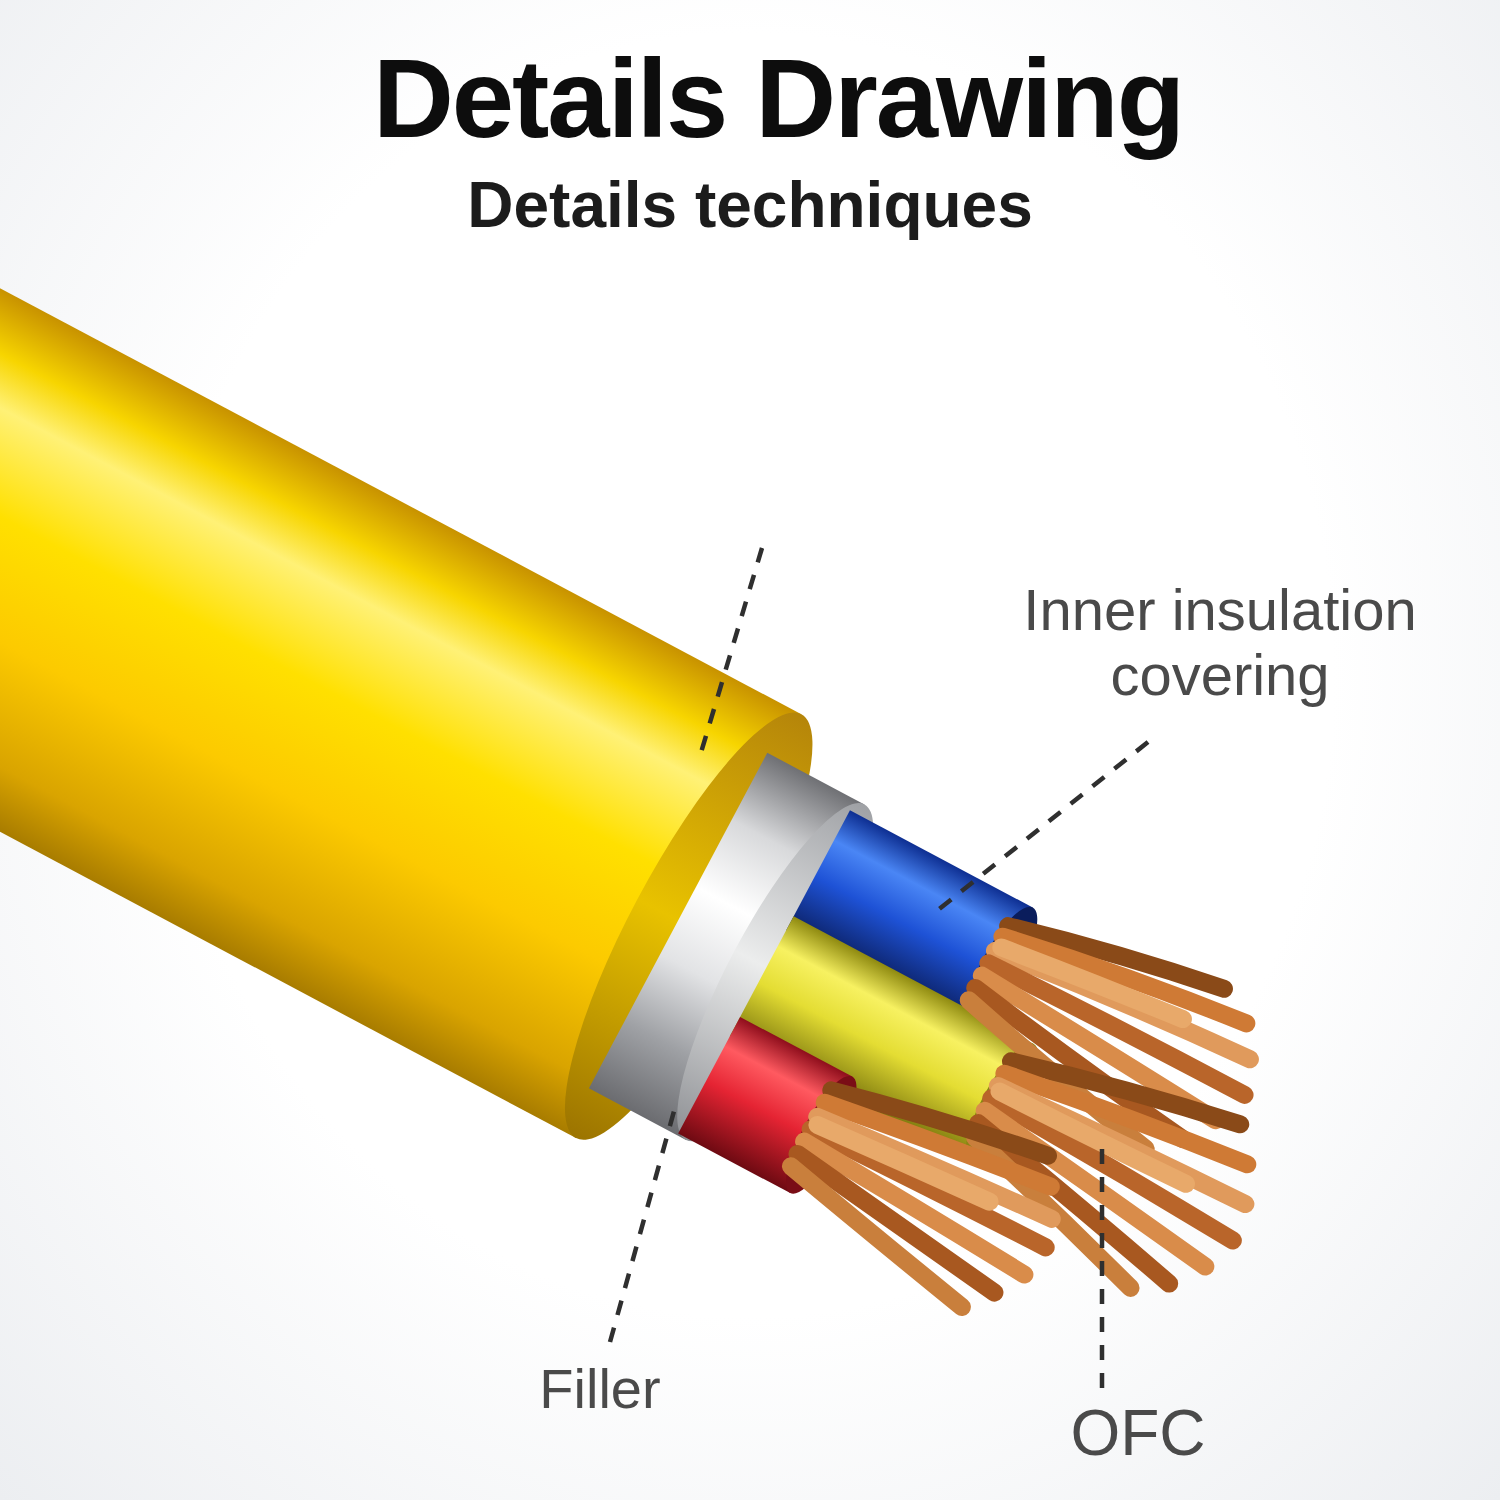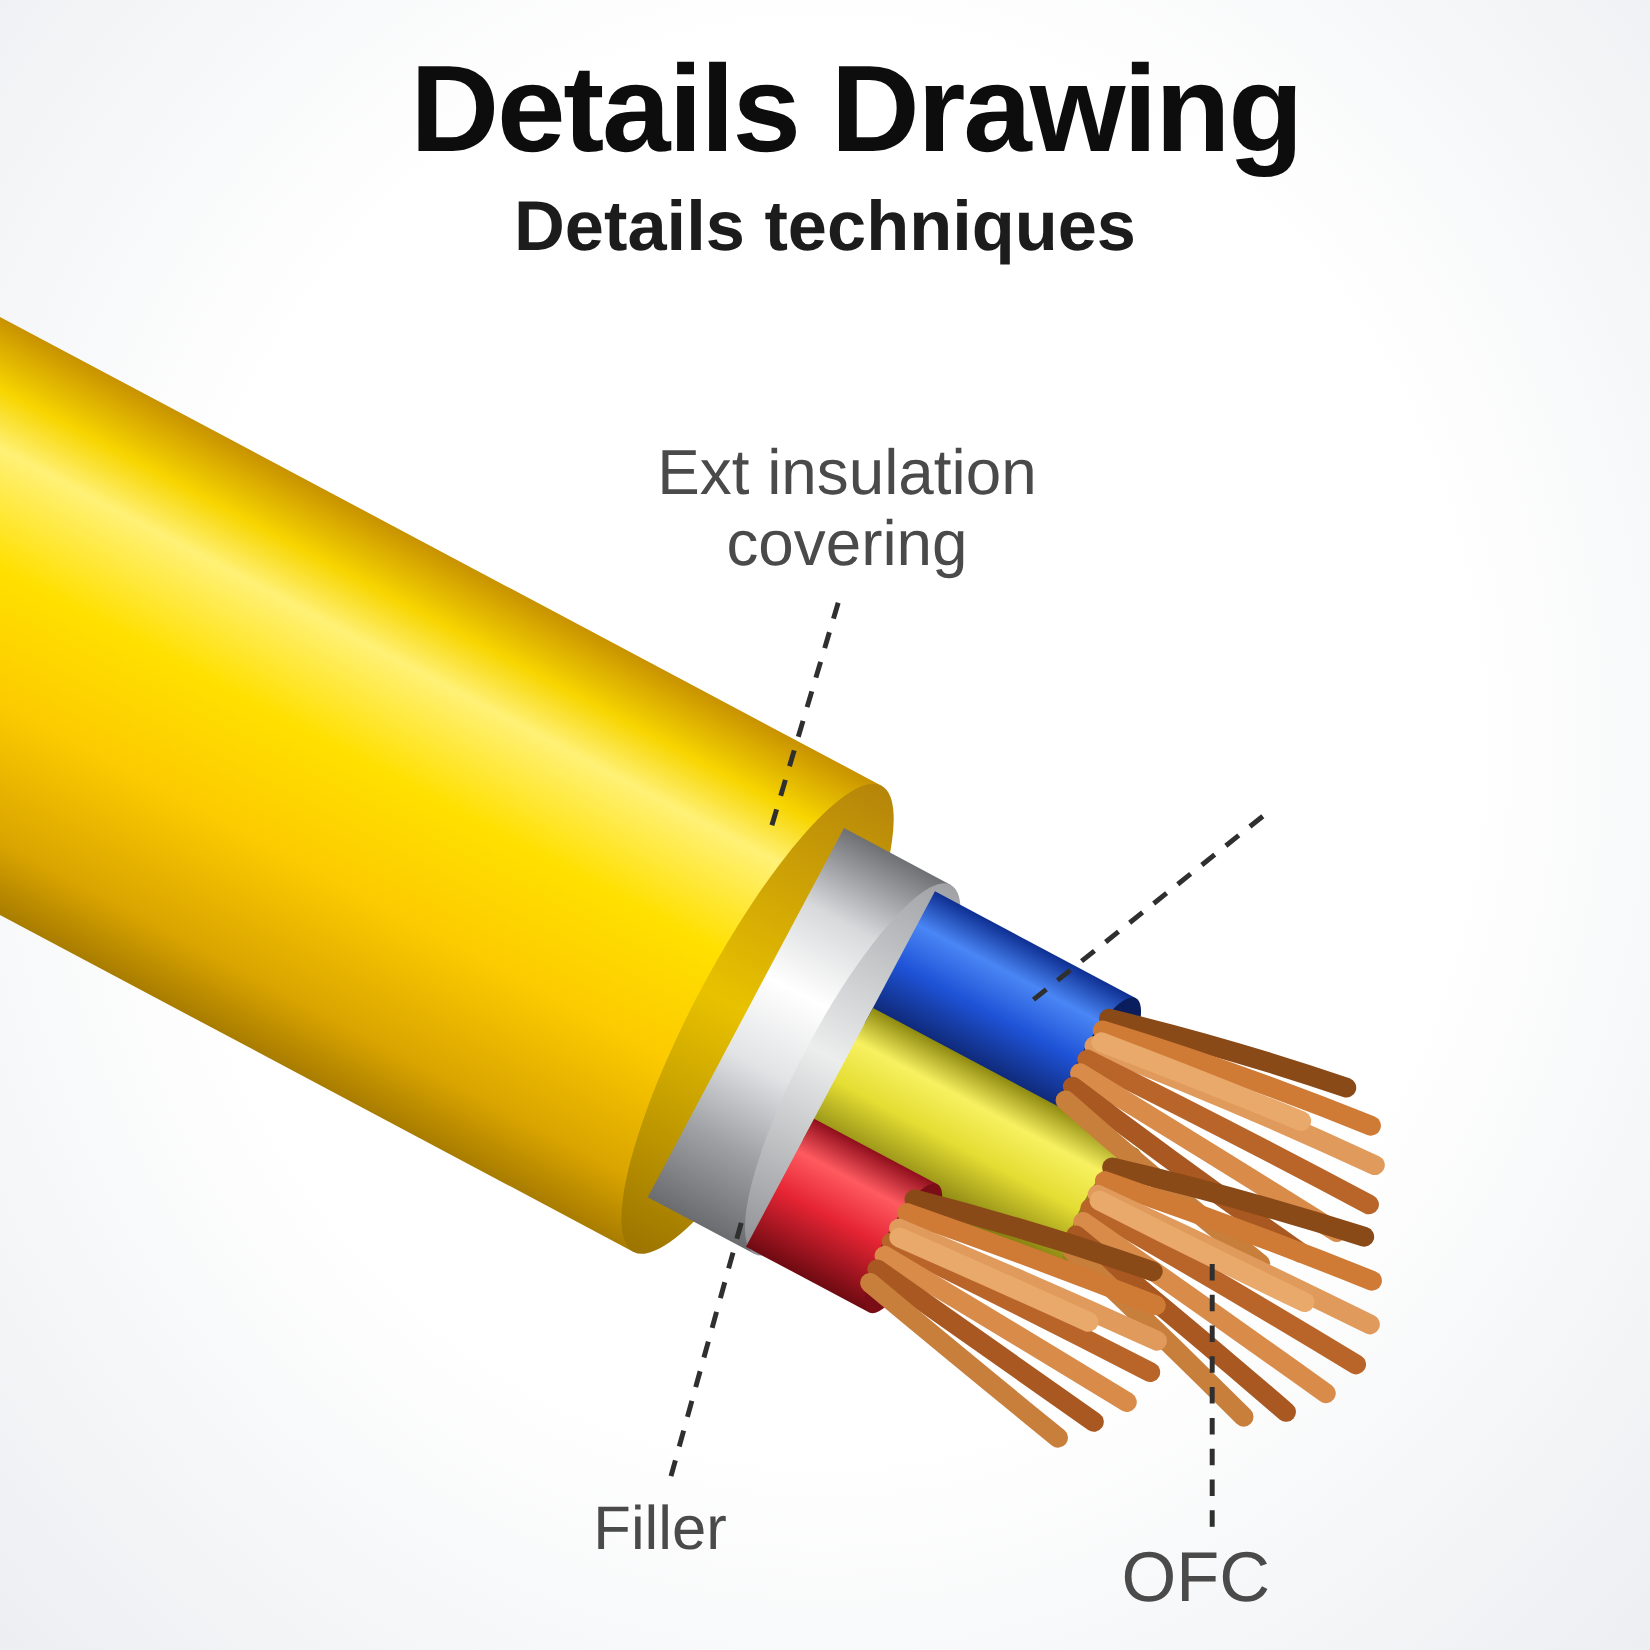--- a/index.html
+++ b/index.html
@@ -30,21 +30,21 @@
     position:absolute;
     color:#4a4a4a;
     text-align:center;
     font-size:58px;
     line-height:1.12;
     font-weight:normal;
   }
   .lbl-ext{left:520px;top:398px;width:500px;}
   .lbl-inner{left:950px;top:578px;width:540px;}
   .lbl-filler{left:430px;top:1358px;width:340px;font-size:56px;}
-  .lbl-ofc{left:962px;top:1398px;width:250px;font-size:64px;}
+  .lbl-ofc{left:1013px;top:1398px;width:250px;font-size:64px;}
   svg{position:absolute;left:0;top:0;}
 </style>
 </head>
 <body>
 
 <div class="canvas">
 
   <svg width="1500" height="1500" viewBox="0 0 1500 1500">
     <defs>
       <linearGradient id="gradJacket" gradientUnits="userSpaceOnUse" x1="0" y1="-240" x2="0" y2="240">
@@ -159,20 +159,20 @@
       <line x1="762" y1="548" x2="700" y2="756"></line>
       <line x1="1148" y1="742" x2="938" y2="910"></line>
       <line x1="610" y1="1342" x2="676" y2="1104"></line>
       <line x1="1102" y1="1388" x2="1102" y2="1142"></line>
     </g>
   </svg>
 
   <div class="title">Details Drawing</div>
   <div class="subtitle">Details techniques</div>
 
-  <div class="part-label lbl-ext">Ext insulation covering</div>
 
+  <div class="part-label lbl-inner">Inner insulation covering</div>
 
   <div class="part-label lbl-filler">Filler</div>
 
   <div class="part-label lbl-ofc">OFC</div>
 
 </div>
 
 </body></html>

